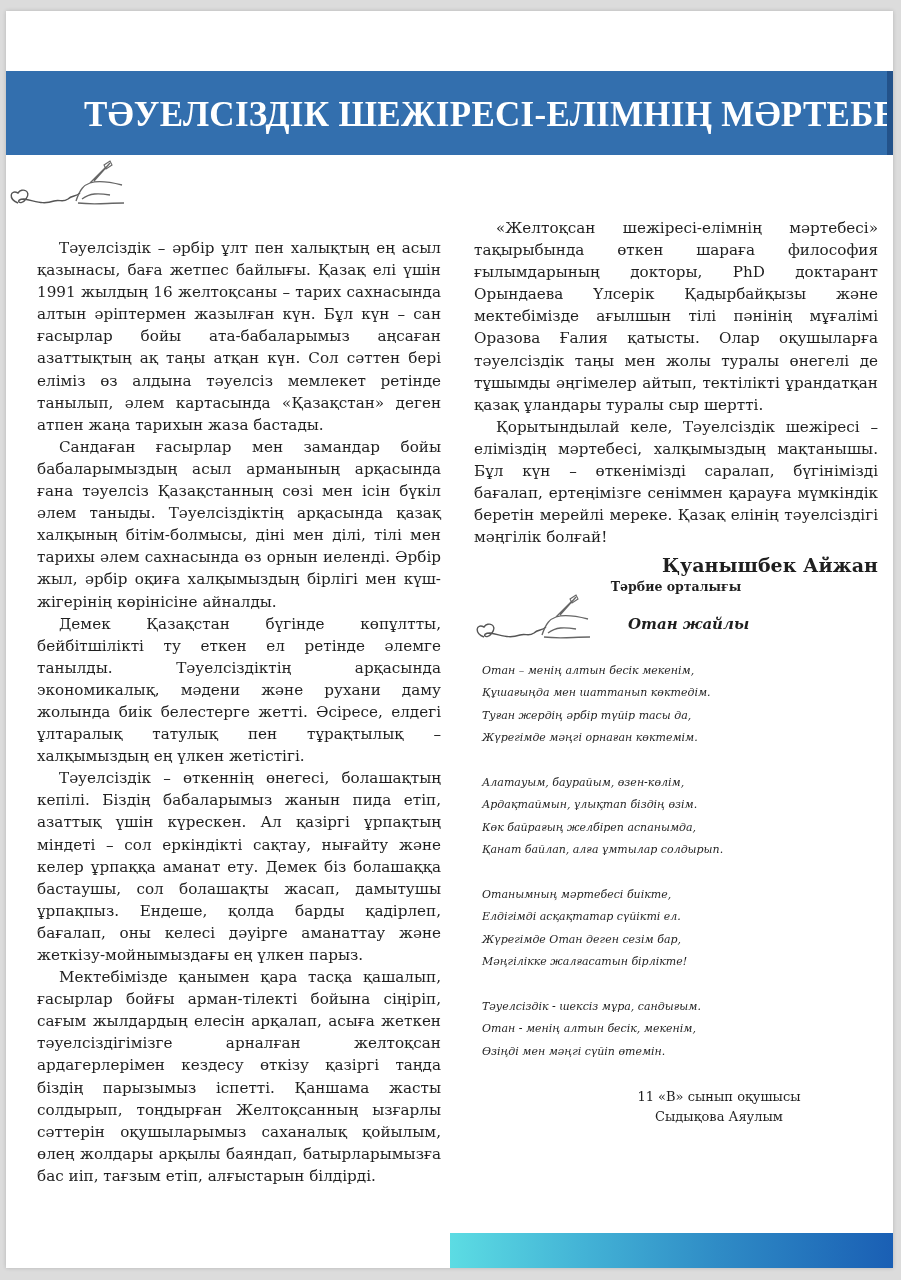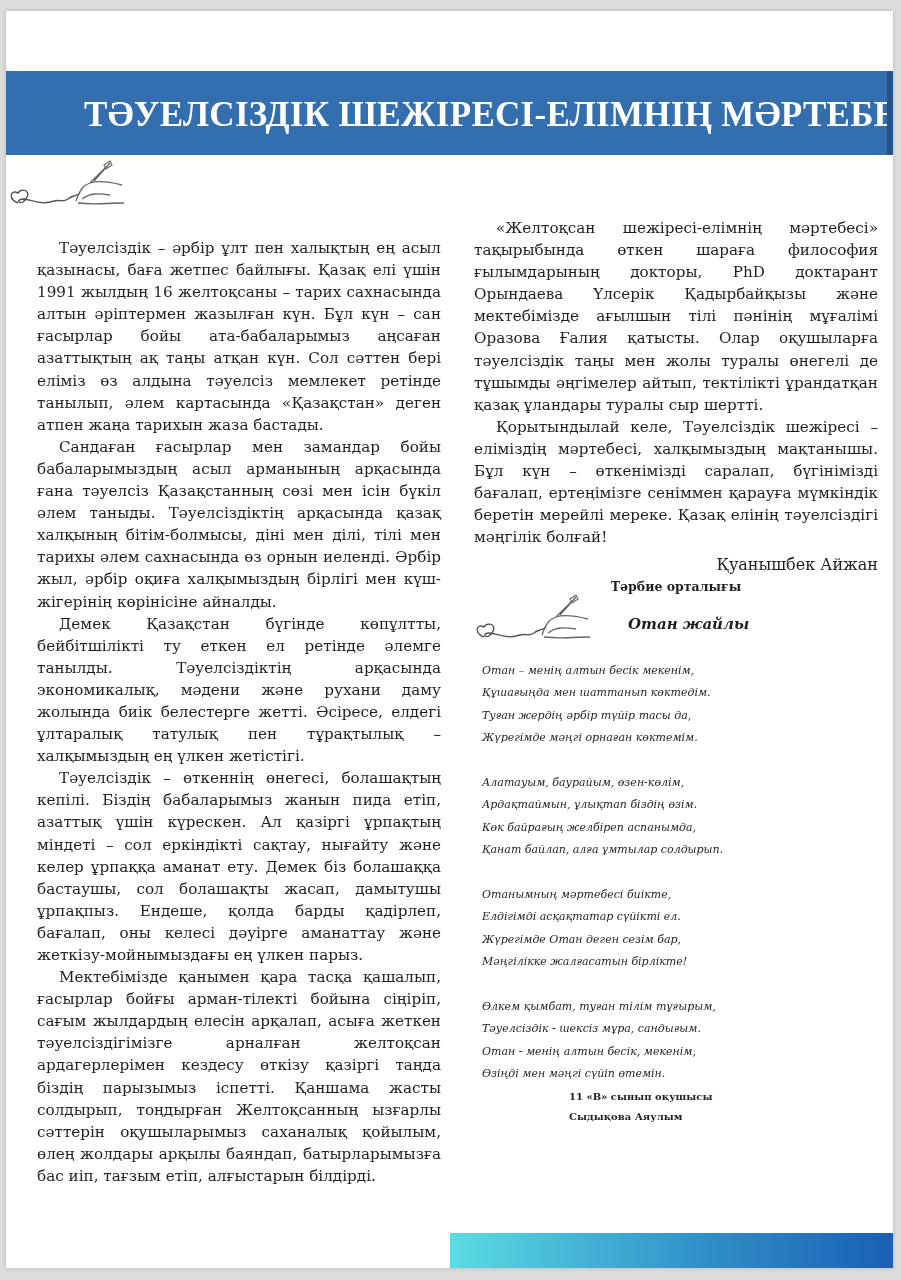--- a/index.html
+++ b/index.html
@@ -38,42 +38,42 @@
     font-family: "DejaVu Serif", serif;
     font-size: 15.2px;
     line-height: 22.1px;
     text-align: justify;
     margin-top: 22px;
   }
   .col p { margin: 0; text-indent: 22px; }
   .col-left { left: 31px; top: 204px; width: 404px; }
   .col-right { left: 468px; top: 184px; width: 404px; }
   .author {
-    text-align: right; margin-top: 6px; font-size: 16px; line-height: 22px;
+    text-align: right; margin-top: 6px; font-size: 19px; line-height: 22px; font-weight: bold;
   }
   .author-role {
     text-align: center; font-size: 12.5px; line-height: 18px; margin-top: 2px; font-weight: bold;
   }
   .poem-title {
     position: absolute; left: 622px; top: 604px;
     font-family: "DejaVu Serif", serif; font-weight: bold; font-style: italic;
     font-size: 15px; white-space: nowrap;
   }
   .poem {
     position: absolute; left: 476px; top: 649px; width: 400px;
     font-family: "DejaVu Serif", serif; font-style: italic;
     font-size: 11px; line-height: 22.4px;
   }
   .stanza { margin-bottom: 22.4px; }
   .stanza:last-child { margin-bottom: 0; }
   .stanza div { white-space: nowrap; }
   .poem-credit {
     position: absolute; right: 24px; top: 1076px; width: 300px;
-    text-align: left; font-family: "DejaVu Serif", serif; font-weight: bold;
-    font-size: 10px; line-height: 20px;
+    text-align: center; font-family: "DejaVu Serif", serif; font-weight: normal;
+    font-size: 13px; line-height: 20px;
   }
   .footer-bar {
     position: absolute; left: 444px; top: 1222px; width: 443px; height: 35px;
     background: linear-gradient(90deg, #5cdce3 0%, #43b3d6 30%, #2f8cc6 60%, #1a5fb4 100%);
   }
 </style>
 </head>
 <body>
 
 <div class="page">
@@ -125,21 +125,20 @@
       <div>Көк байрағың желбіреп аспанымда,</div>
       <div>Қанат байлап, алға ұмтылар солдырып.</div>
     </div>
     <div class="stanza">
       <div>Отанымның мәртебесі биікте,</div>
       <div>Елдігімді асқақтатар сүйікті ел.</div>
       <div>Жүрегімде Отан деген сезім бар,</div>
       <div>Мәңгілікке жалғасатын бірлікте!</div>
     </div>
     <div class="stanza">
-      <div>Өлкем қымбат, туған тілім тұғырым,</div>
       <div>Тәуелсіздік - шексіз мұра, сандығым.</div>
       <div>Отан - менің алтын бесік, мекенім,</div>
       <div>Өзіңді мен мәңгі сүйіп өтемін.</div>
     </div>
   </div>
 
   <div class="poem-credit">
     <div>11 «В» сынып оқушысы</div>
     <div>Сыдықова Аяулым</div>
   </div>

